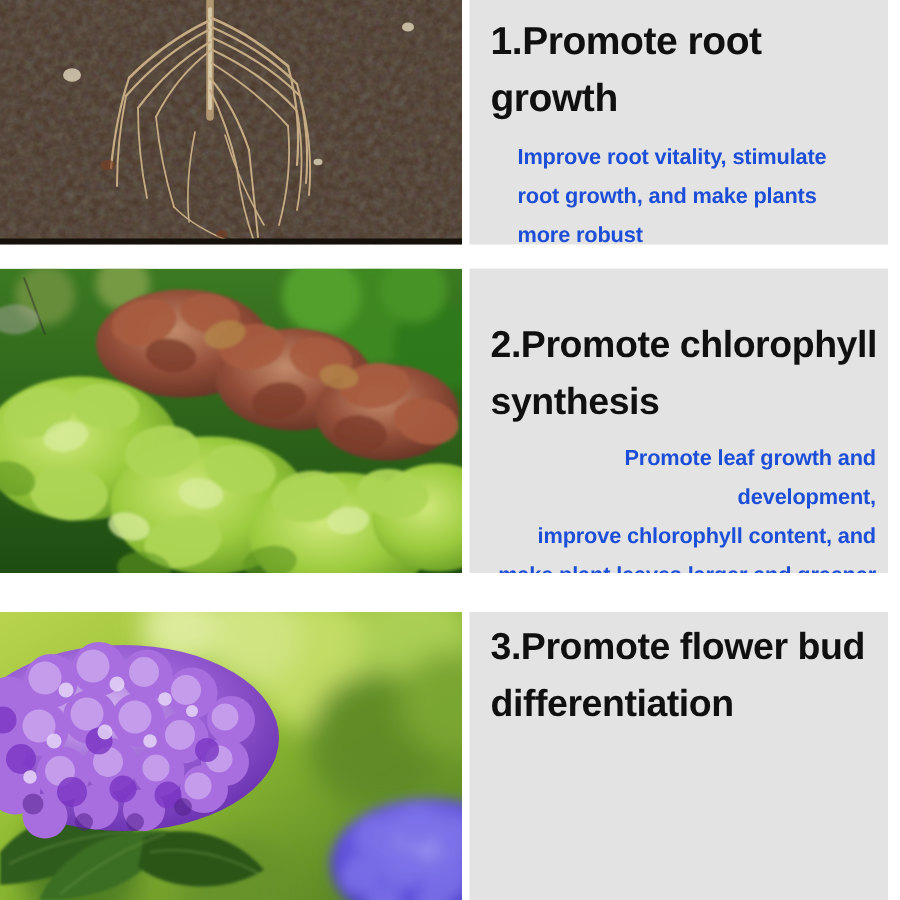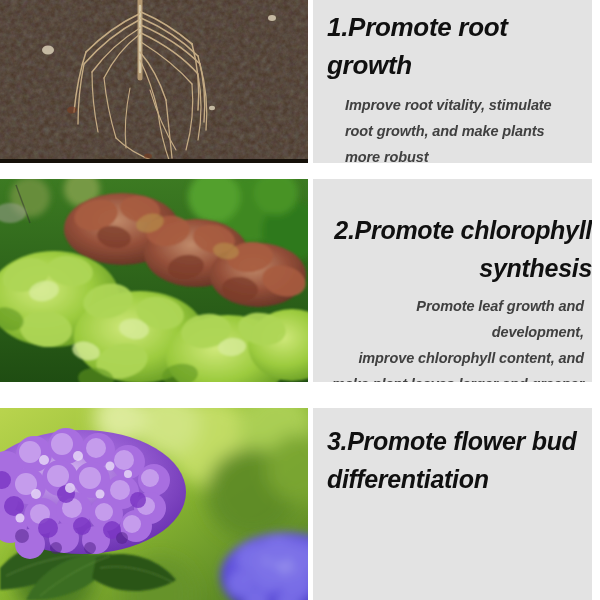--- a/index.html
+++ b/index.html
@@ -47,52 +47,50 @@
     width: 279px;
     height: 100%;
     background: #e3e3e3;
     box-sizing: border-box;
     overflow: hidden;
   }
 
   .heading {
     font-family: "Liberation Sans", sans-serif;
     font-weight: bold;
-    font-style: italic;
     font-size: 25px;
     line-height: 38px;
     color: #101010;
     letter-spacing: -0.3px;
     margin: 0;
     padding: 0;
     white-space: pre-line;
   }
   .body-text {
     font-family: "Liberation Sans", sans-serif;
     font-weight: bold;
-    font-style: italic;
     font-size: 14.5px;
     line-height: 26px;
-    color: #404040;
+    color: #1d4ed8;
     letter-spacing: -0.1px;
     margin: 0;
     padding: 0;
     white-space: pre-line;
   }
 
   
   #panel-1 .heading { padding: 8px 0 0 14px; font-size: 26px; }
   #panel-1 .body-text { padding: 8px 0 0 32px; }
 
   
-  #panel-2 .heading { padding: 32px 0 0 14px; text-align: right; }
+  #panel-2 .heading { padding: 32px 0 0 14px; }
   #panel-2 .body-text { padding: 6px 8px 0 8px; text-align: right; }
 
   
-  #panel-3 .heading { padding: 14px 0 0 14px; }
+  #panel-3 .heading { padding: 4px 0 0 14px; }
   #panel-3 .body-text { padding: 8px 0 0 18px; }
 </style>
 </head>
 <body>
 
 <div class="infographic">
 
   <div class="feature-row" id="row-1">
     <div class="photo">
       <svg viewBox="0 0 308 163" preserveAspectRatio="none" aria-hidden="true">

